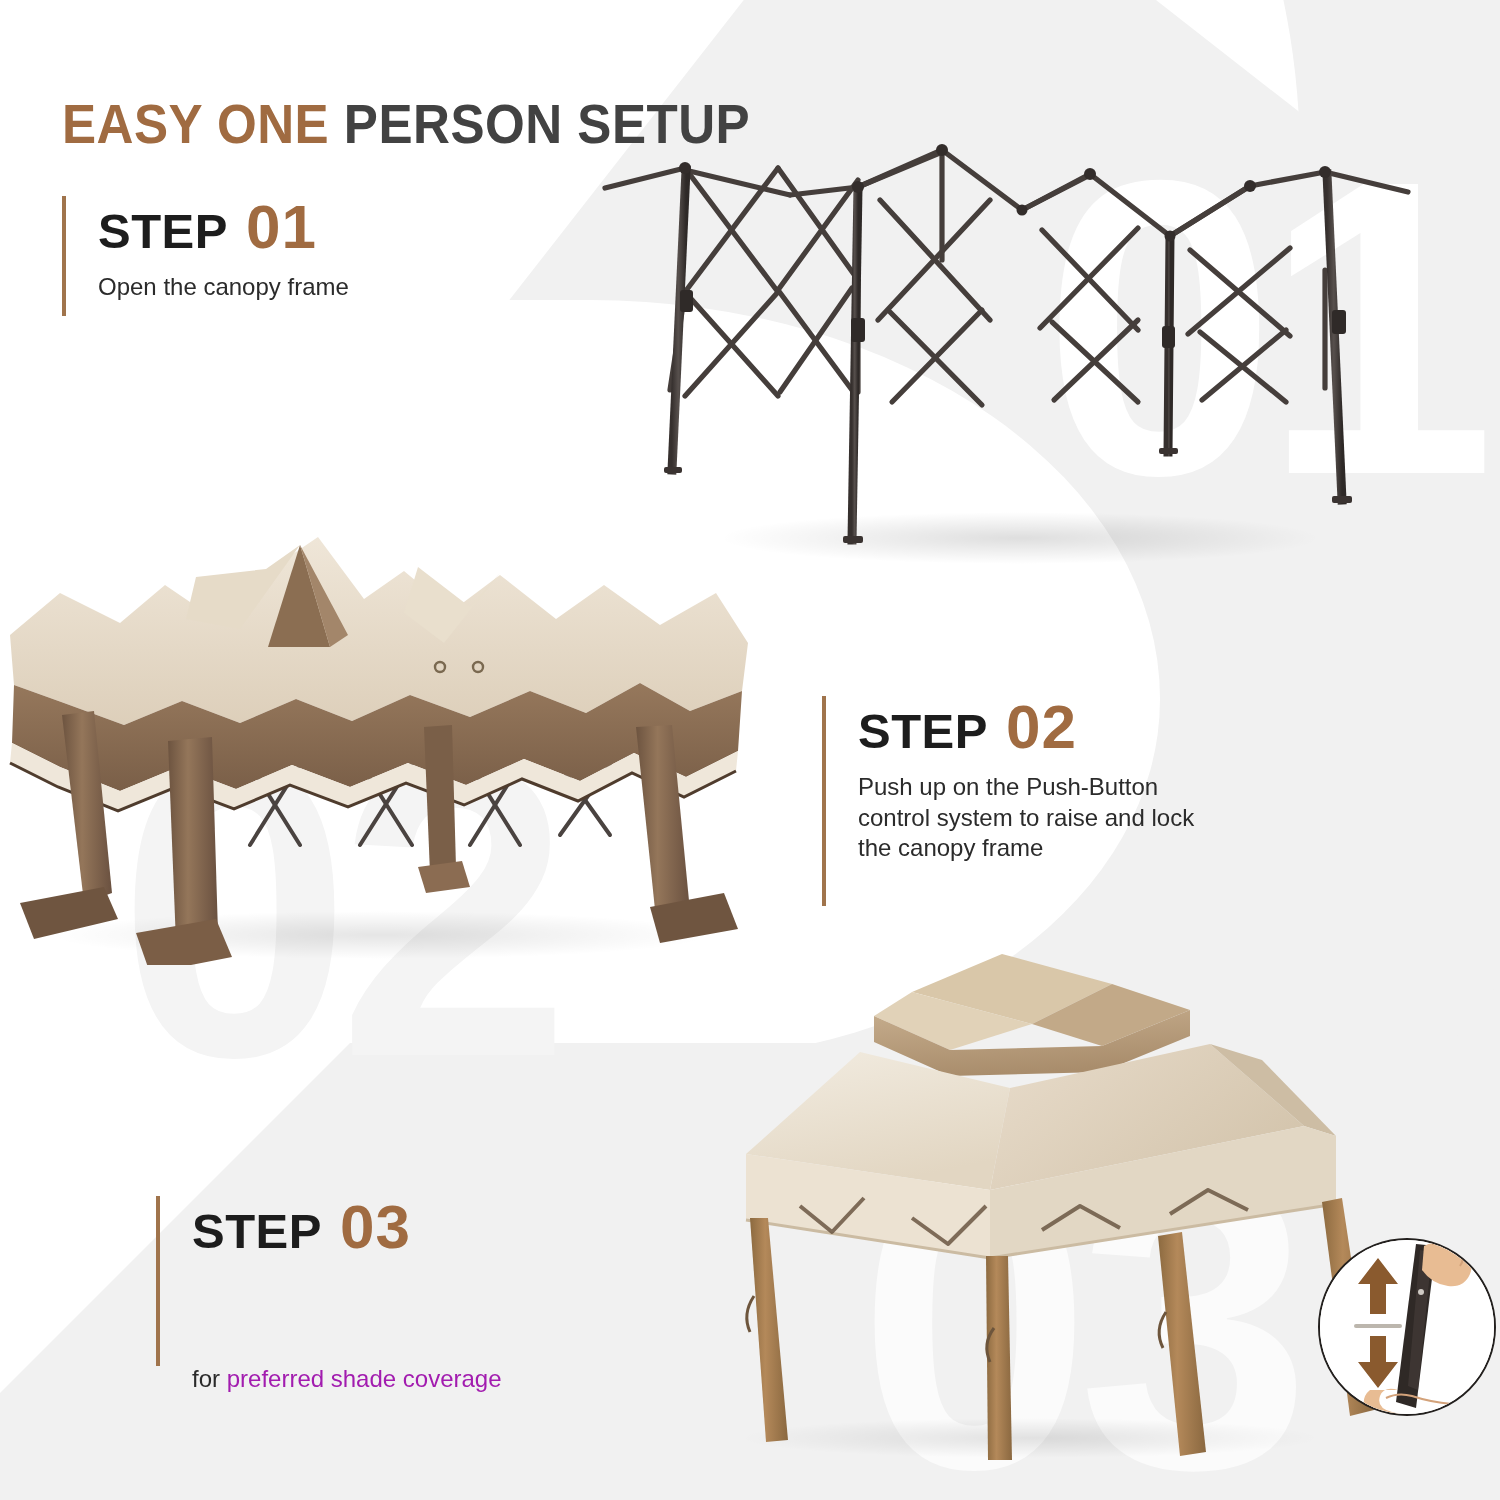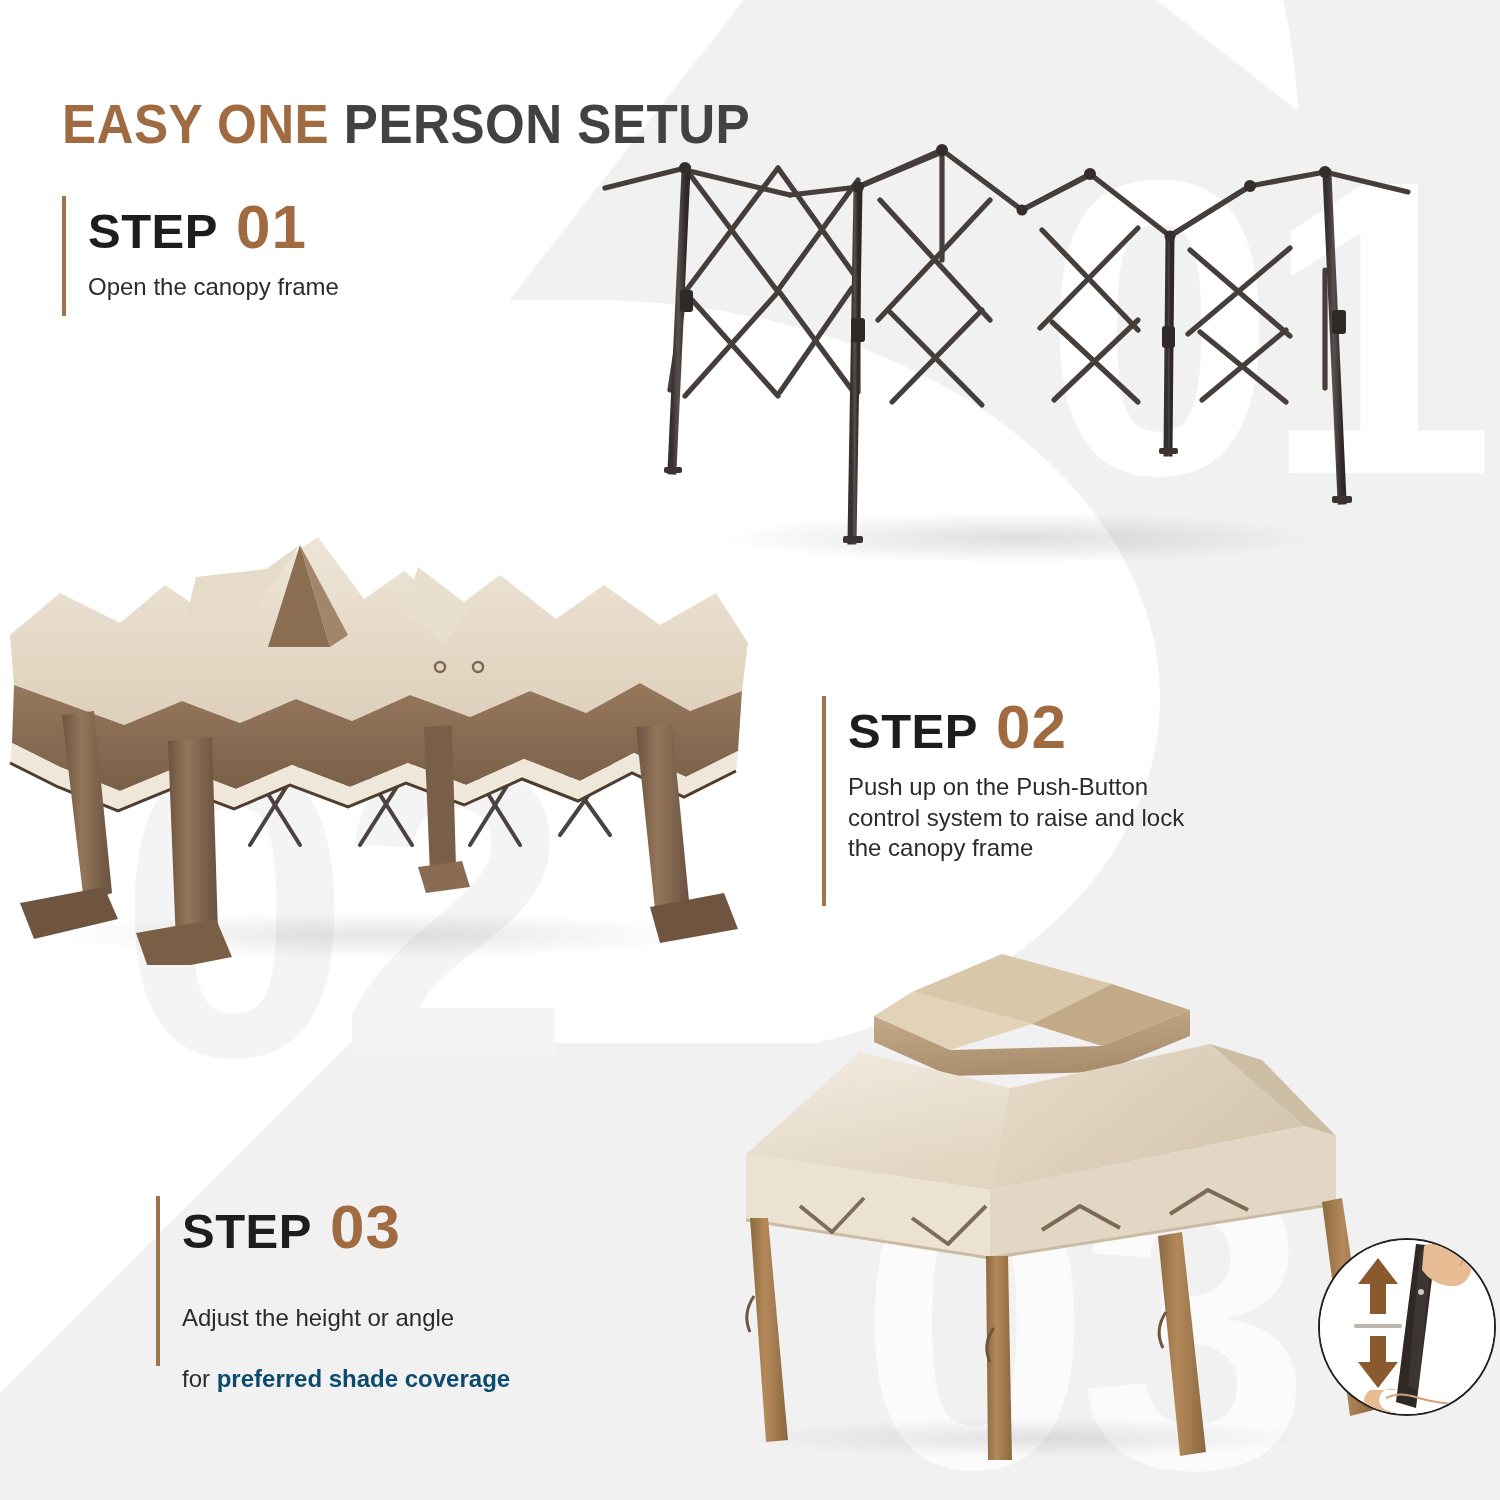--- a/index.html
+++ b/index.html
@@ -69,42 +69,42 @@
     font-stretch:condensed;
     transform:scaleX(0.93);
     transform-origin:left center;
   }
   #headline .accent { color:#a06b41; }
   #headline .dark   { color:#424242; }
 
   
   .step {
     position:absolute;
-    padding-left:22px;
+    padding-left:32px;
     border-left:4px solid #a0744c;
   }
   .step .head {
     display:flex; align-items:baseline; gap:18px;
     line-height:1;
   }
   .step .lbl {
     font-size:49px; font-weight:700; color:#1d1d1d;
     letter-spacing:0.5px;
   }
   .step .num {
     font-size:62px; font-weight:600; color:#a06b41;
     letter-spacing:1px;
   }
   .step .desc {
     margin-top:14px;
     font-size:24px; color:#2b2b2b;
     line-height:1.28;
     white-space:pre-line;
   }
-  .step .desc .hl { color:#0c4a6e; font-weight:700; }
+  .step .desc .hl { color:#a21caf; font-weight:400; }
 
   #step-01 { left:62px; top:196px; height:120px; }
   #step-02 { left:822px; top:696px; height:210px; }
   #step-03 { left:156px; top:1196px; height:170px; }
 
   
   .art { position:absolute; }
 
   
   #frame-art { left:590px; top:140px; width:830px; height:430px; }
@@ -417,18 +417,18 @@
 control system to raise and lock
 the canopy frame</div>
   </div>
 
   <div class="step" id="step-03">
     <div class="head">
       <span class="lbl">STEP</span>
       <span class="num">03</span>
     </div>
     <div class="desc">
-      <span>Adjust the height or angle</span><br>
+      <br>
       <span>for </span><span class="hl">preferred shade coverage</span>
     </div>
   </div>
 
 </div>
 
 </body></html>

